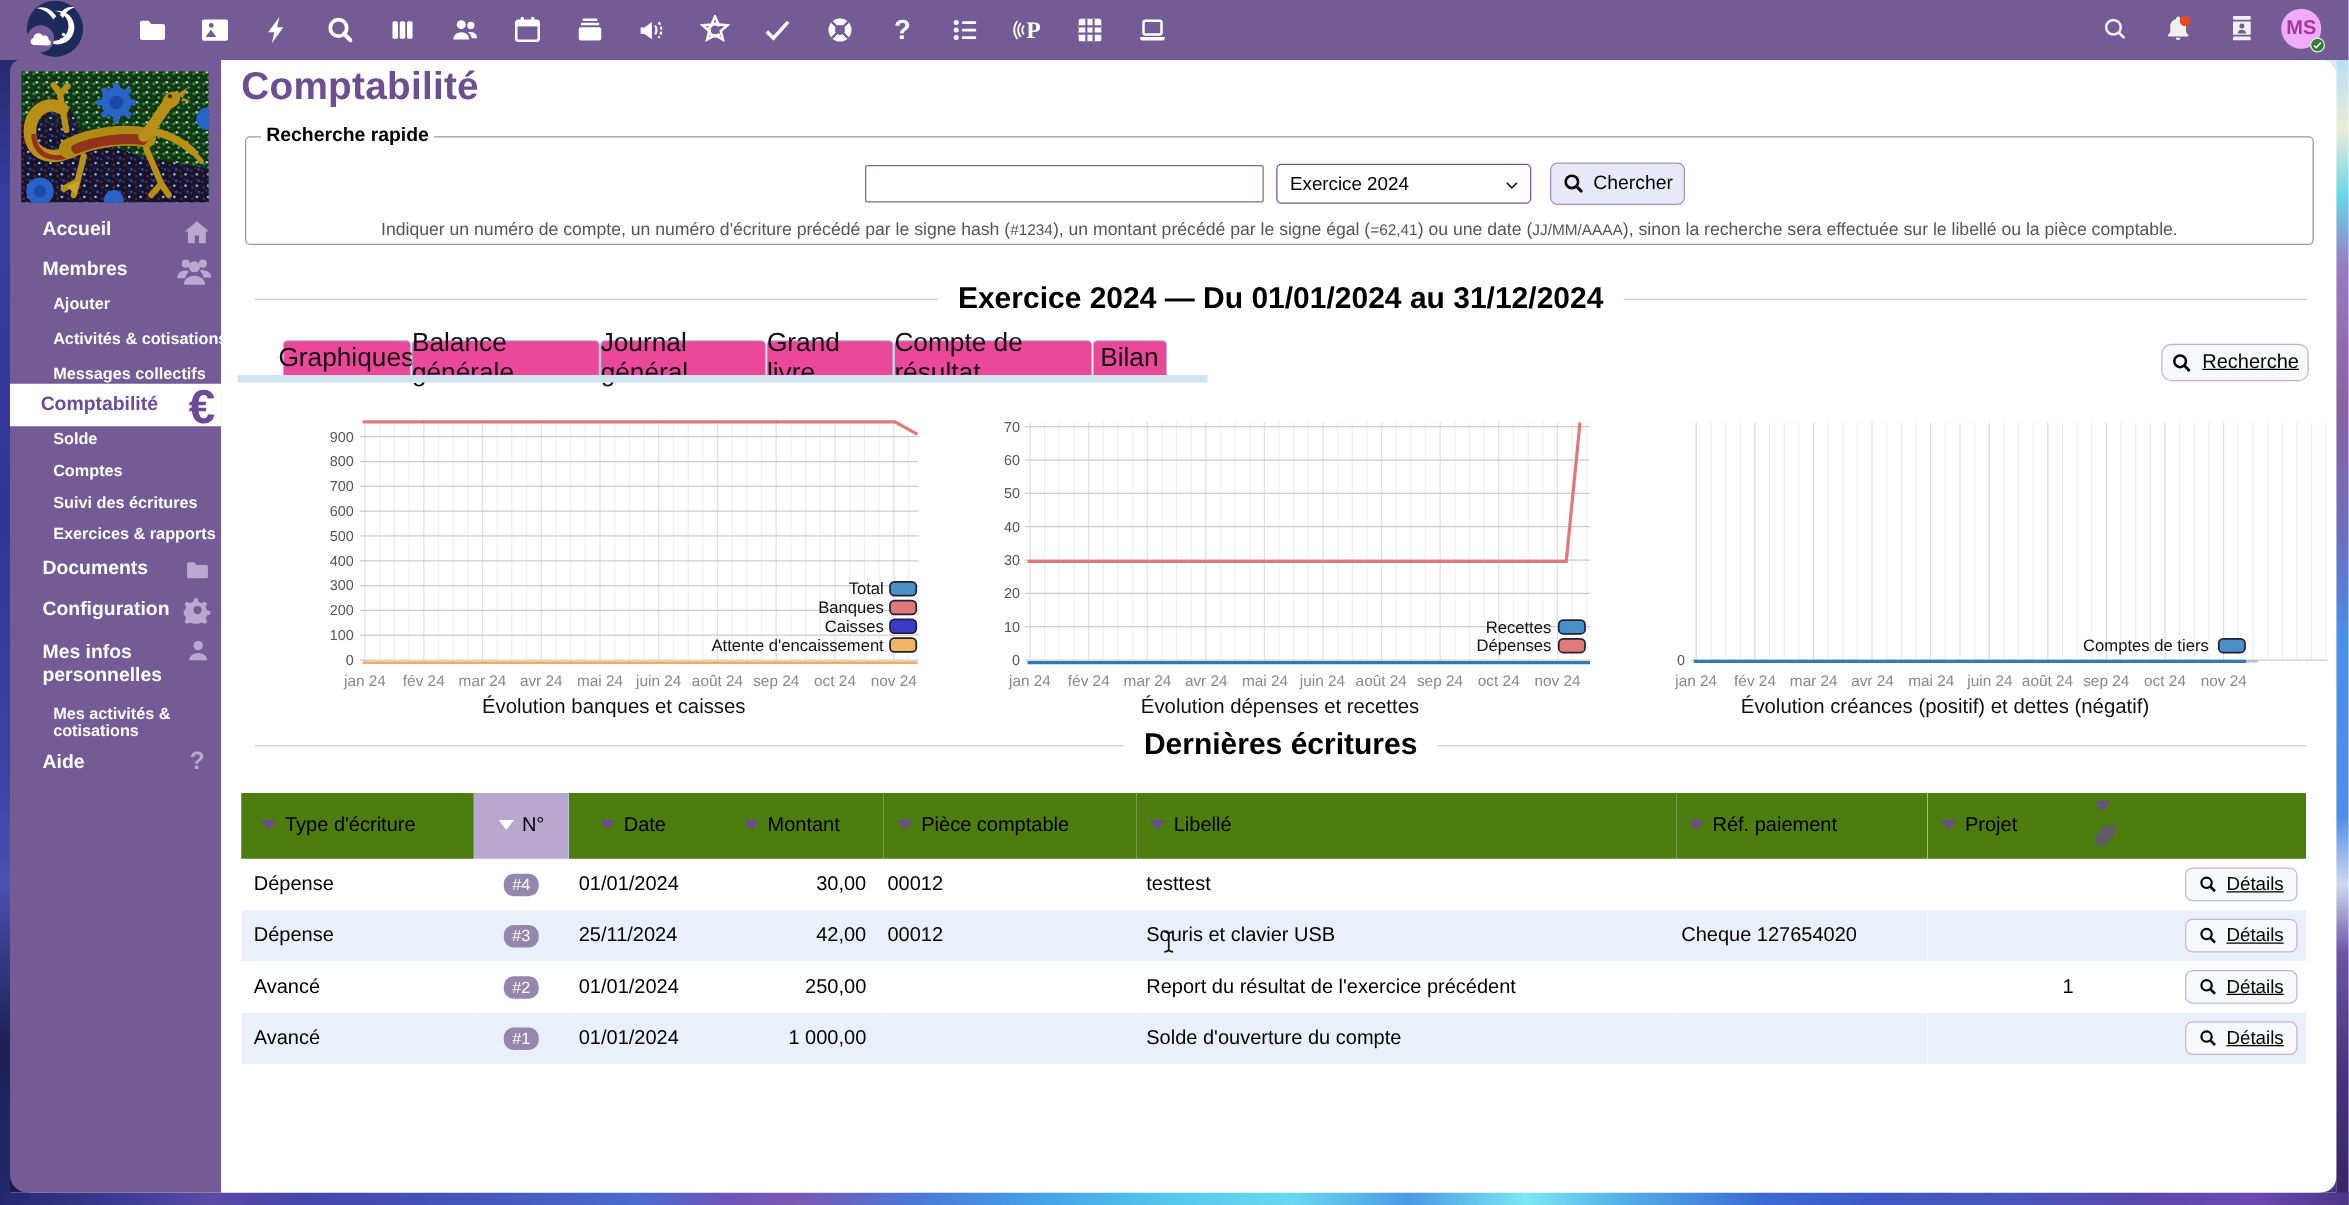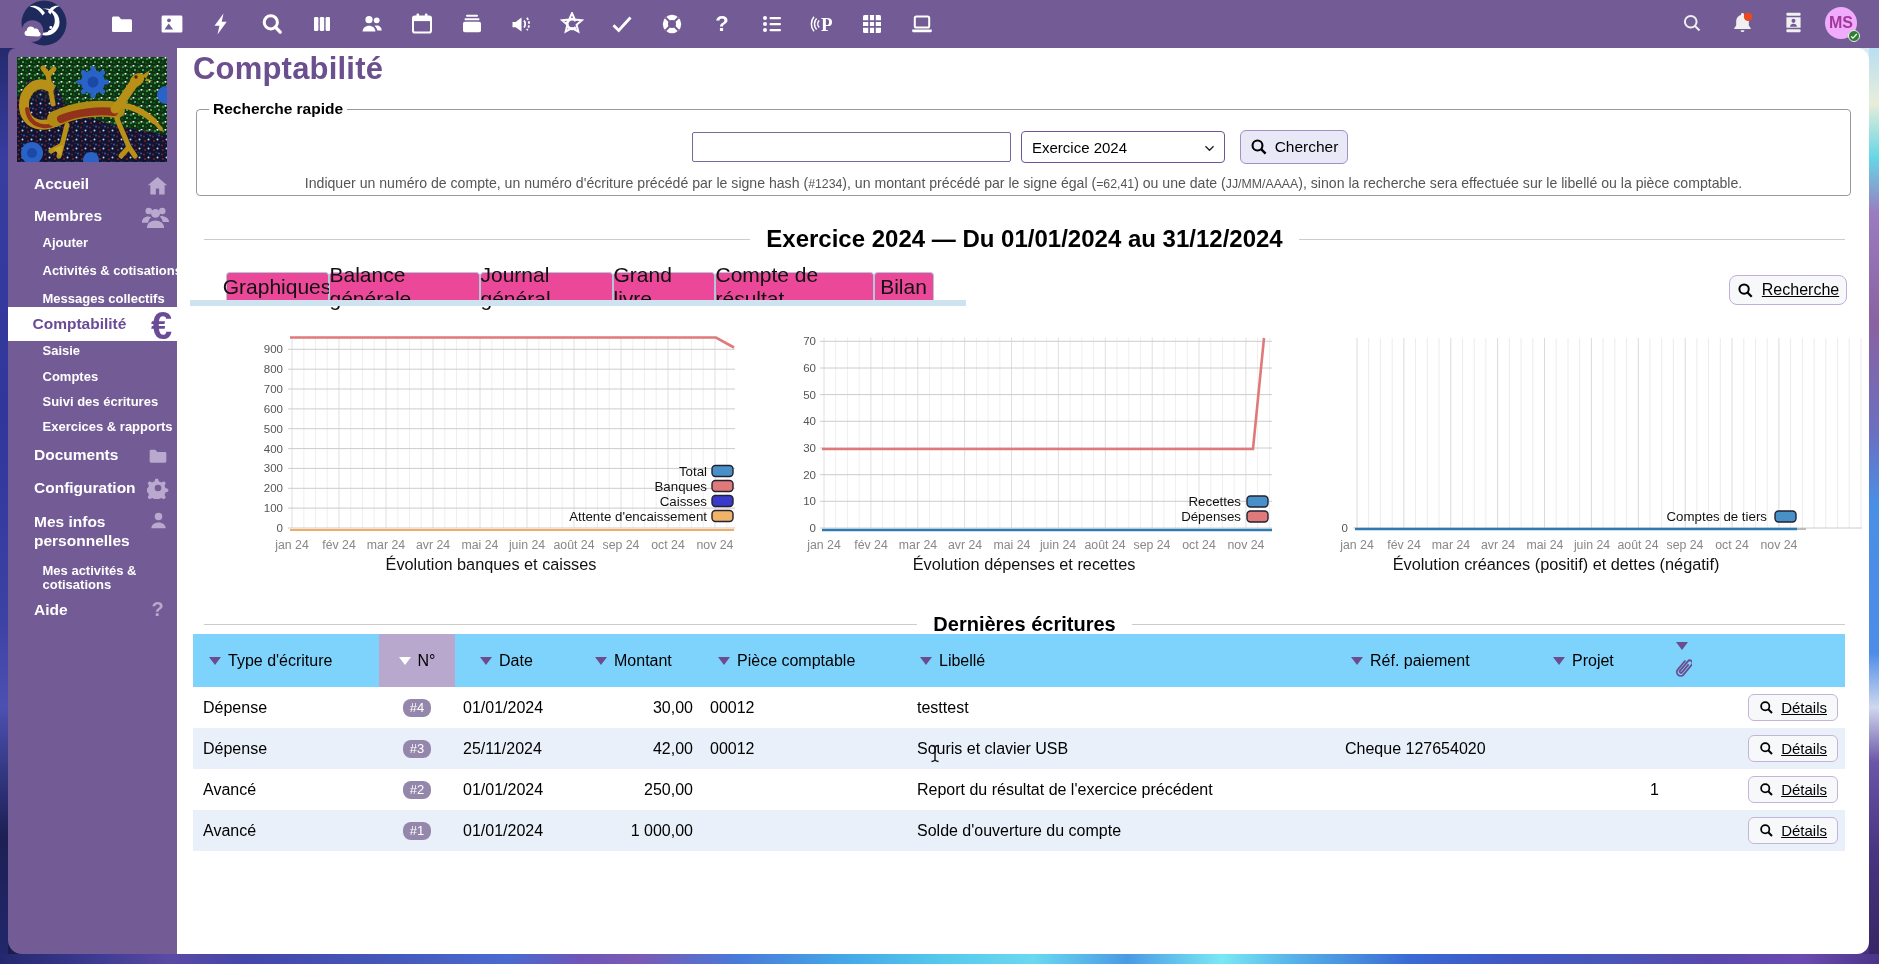--- a/index.html
+++ b/index.html
@@ -15,21 +15,21 @@
 
 #nav{left:0;top:0;width:1879px;height:48px;background:#735c95}
 .nico{position:absolute;top:12px;width:24px;height:24px}
 
 #side{left:8px;top:48px;width:169px;height:906px;background:#735c95;border-radius:8px 0 0 14px;overflow:hidden}
 #main{left:177px;top:48px;width:1692px;height:906px;background:#fff;border-radius:0 12px 12px 0}
 .mtxt{color:#fff;font-weight:bold;white-space:nowrap}
 
 table{border-collapse:collapse;table-layout:fixed;width:1652px;font-size:16px;color:#000}
 th,td{overflow:hidden;white-space:nowrap}
-thead th{background:#7dd3fc;height:53px;font-weight:normal;text-align:left;vertical-align:middle}
+thead th{background:#4d7c0f;height:53px;font-weight:normal;text-align:left;vertical-align:middle}
 tbody td{height:41px;vertical-align:middle}
 tbody tr.odd td{background:#e9f0f9}
 .arr{display:inline-block;width:0;height:0;border-left:6px solid transparent;border-right:6px solid transparent;border-top:8px solid #6b4d8f;vertical-align:middle;margin-right:7px}
 .arrw{border-top-color:#fff}
 .pill{display:inline-block;background:#9487ab;color:#fff;font-size:13px;border-radius:8px;padding:1px 7px 2px;font-weight:normal}
 .bold{font-weight:normal}
 .btn-det{display:inline-flex;align-items:center;gap:7px;height:27px;padding:0 10px;background:#f6f8fa;border:1px solid #c6b3dc;border-radius:6px;font-size:15px;color:#000}
 .btn-det u{text-decoration:underline}
 .mono{font-family:Liberation Sans, sans-serif;font-size:12.3px}
 .hrh,.hrh2{display:flex;align-items:center;gap:16px;font-weight:bold;color:#000;white-space:nowrap}
@@ -116,21 +116,21 @@
         <path d="M.8 16.2c0-2.8 2.2-4.7 5-4.7 1 0 2 .3 2.7.8-1.4 1-2.3 2.5-2.5 4.4H.8zm17.4-4.7c2.8 0 5 1.9 5 4.7h-5.2c-.2-1.9-1.1-3.4-2.5-4.4.7-.5 1.7-.8 2.7-.8z"></path>
         <circle cx="12" cy="9" r="3.7"></circle>
         <path d="M4.9 21c0-3.7 3.1-6.1 7.1-6.1s7.1 2.4 7.1 6.1z"></path>
       </svg>
 <div class="abs mtxt" style="left:34.5px;top:187px;font-size:13px">Ajouter</div>
 <div class="abs mtxt" style="left:34.5px;top:215px;font-size:13px">Activités &amp; cotisations</div>
 <div class="abs mtxt" style="left:34.5px;top:243px;font-size:13px">Messages collectifs</div>
 <div class="abs" style="left:0;top:258.5px;width:169px;height:34.5px;background:#fff"></div>
 <div class="abs" style="left:24.5px;top:267px;font-size:15.5px;font-weight:bold;color:#6b4a96">Comptabilité</div>
 <div class="abs" style="left:143px;top:259px;font-size:38px;font-weight:bold;color:#6b4a96;line-height:38px">€</div>
-<div class="abs mtxt" style="left:34.5px;top:295px;font-size:13px">Saisie</div>
+<div class="abs mtxt" style="left:34.5px;top:295px;font-size:13px">Solde</div>
 <div class="abs mtxt" style="left:34.5px;top:321px;font-size:13px">Comptes</div>
 <div class="abs mtxt" style="left:34.5px;top:346px;font-size:13px">Suivi des écritures</div>
 <div class="abs mtxt" style="left:34.5px;top:371px;font-size:13px">Exercices &amp; rapports</div>
 <div class="abs mtxt" style="left:26px;top:398px;font-size:15.5px">Documents</div>
 <svg class="abs" style="left:139px;top:398px;width:22px;height:20px" viewBox="0 0 24 24" fill="#b9a9cf">
         <path d="M2 6.2c0-.9.7-1.6 1.6-1.6h5.2l2.3 2.6h9.3c.9 0 1.6.7 1.6 1.6v9.6c0 .9-.7 1.6-1.6 1.6H3.6c-.9 0-1.6-.7-1.6-1.6z"></path>
       </svg>
 <div class="abs mtxt" style="left:26px;top:431px;font-size:15.5px">Configuration</div>
 <svg class="abs" style="left:139px;top:429px;width:22px;height:22px" viewBox="0 0 24 24" fill="#b9a9cf">
         <path d="M12 1.8l1 3.2a7.3 7.3 0 0 1 2.5 1l3-1.4 2 2-1.4 3a7.3 7.3 0 0 1 1 2.4l3.1 1v2.9l-3.1 1a7.3 7.3 0 0 1-1 2.4l1.4 3-2 2-3-1.4a7.3 7.3 0 0 1-2.5 1l-1 3.2h-2.9l-1-3.2a7.3 7.3 0 0 1-2.4-1l-3 1.4-2-2 1.4-3a7.3 7.3 0 0 1-1-2.4l-3.2-1v-2.9l3.2-1a7.3 7.3 0 0 1 1-2.4l-1.4-3 2-2 3 1.4a7.3 7.3 0 0 1 2.4-1l1-3.2z"></path>
@@ -307,21 +307,21 @@
 <div class="abs tab" style="left:714.5px;width:159px">Compte de résultat</div>
 <div class="abs tab" style="left:873.5px;width:60px">Bilan</div>
 <div class="abs" style="left:190px;top:300px;width:776px;height:6px;background:#cfe2f0"></div>
 <div class="abs" style="left:1729px;top:275px;width:118px;height:30px;background:#f6f8fa;border:1px solid #c2aede;border-radius:8px;display:flex;align-items:center;justify-content:center;gap:8px;font-size:16px;color:#000">
 <svg width="17" height="17" viewBox="0 0 24 24">
         <circle cx="10" cy="10" r="6.6" fill="none" stroke="#000" stroke-width="2.8"></circle>
         <path d="M14.8 14.8l6 6" stroke="#000" stroke-width="3.2"></path>
       </svg>
       <u>Recherche</u>
     </div>
-<div class="abs hrh2" style="left:204px;top:612px;width:1641px;font-size:20px">Dernières écritures</div>
+<div class="abs hrh2" style="left:204px;top:584px;width:1641px;font-size:24px">Dernières écritures</div>
 <svg class="abs" style="left:190px;top:330px" width="1679" height="250" viewBox="190 330 1679 250" font-family="Liberation Sans, sans-serif">
 <line x1="292.0" y1="337.5" x2="292.0" y2="528.0" stroke="#e0e0e0" stroke-width="1"></line>
       <line x1="303.8" y1="337.5" x2="303.8" y2="528.0" stroke="#efefef" stroke-width="1"></line>
       <line x1="315.5" y1="337.5" x2="315.5" y2="528.0" stroke="#efefef" stroke-width="1"></line>
       <line x1="327.2" y1="337.5" x2="327.2" y2="528.0" stroke="#efefef" stroke-width="1"></line>
       <line x1="339.0" y1="337.5" x2="339.0" y2="528.0" stroke="#e0e0e0" stroke-width="1"></line>
       <line x1="350.8" y1="337.5" x2="350.8" y2="528.0" stroke="#efefef" stroke-width="1"></line>
       <line x1="362.5" y1="337.5" x2="362.5" y2="528.0" stroke="#efefef" stroke-width="1"></line>
       <line x1="374.2" y1="337.5" x2="374.2" y2="528.0" stroke="#efefef" stroke-width="1"></line>
       <line x1="386.0" y1="337.5" x2="386.0" y2="528.0" stroke="#e0e0e0" stroke-width="1"></line>

